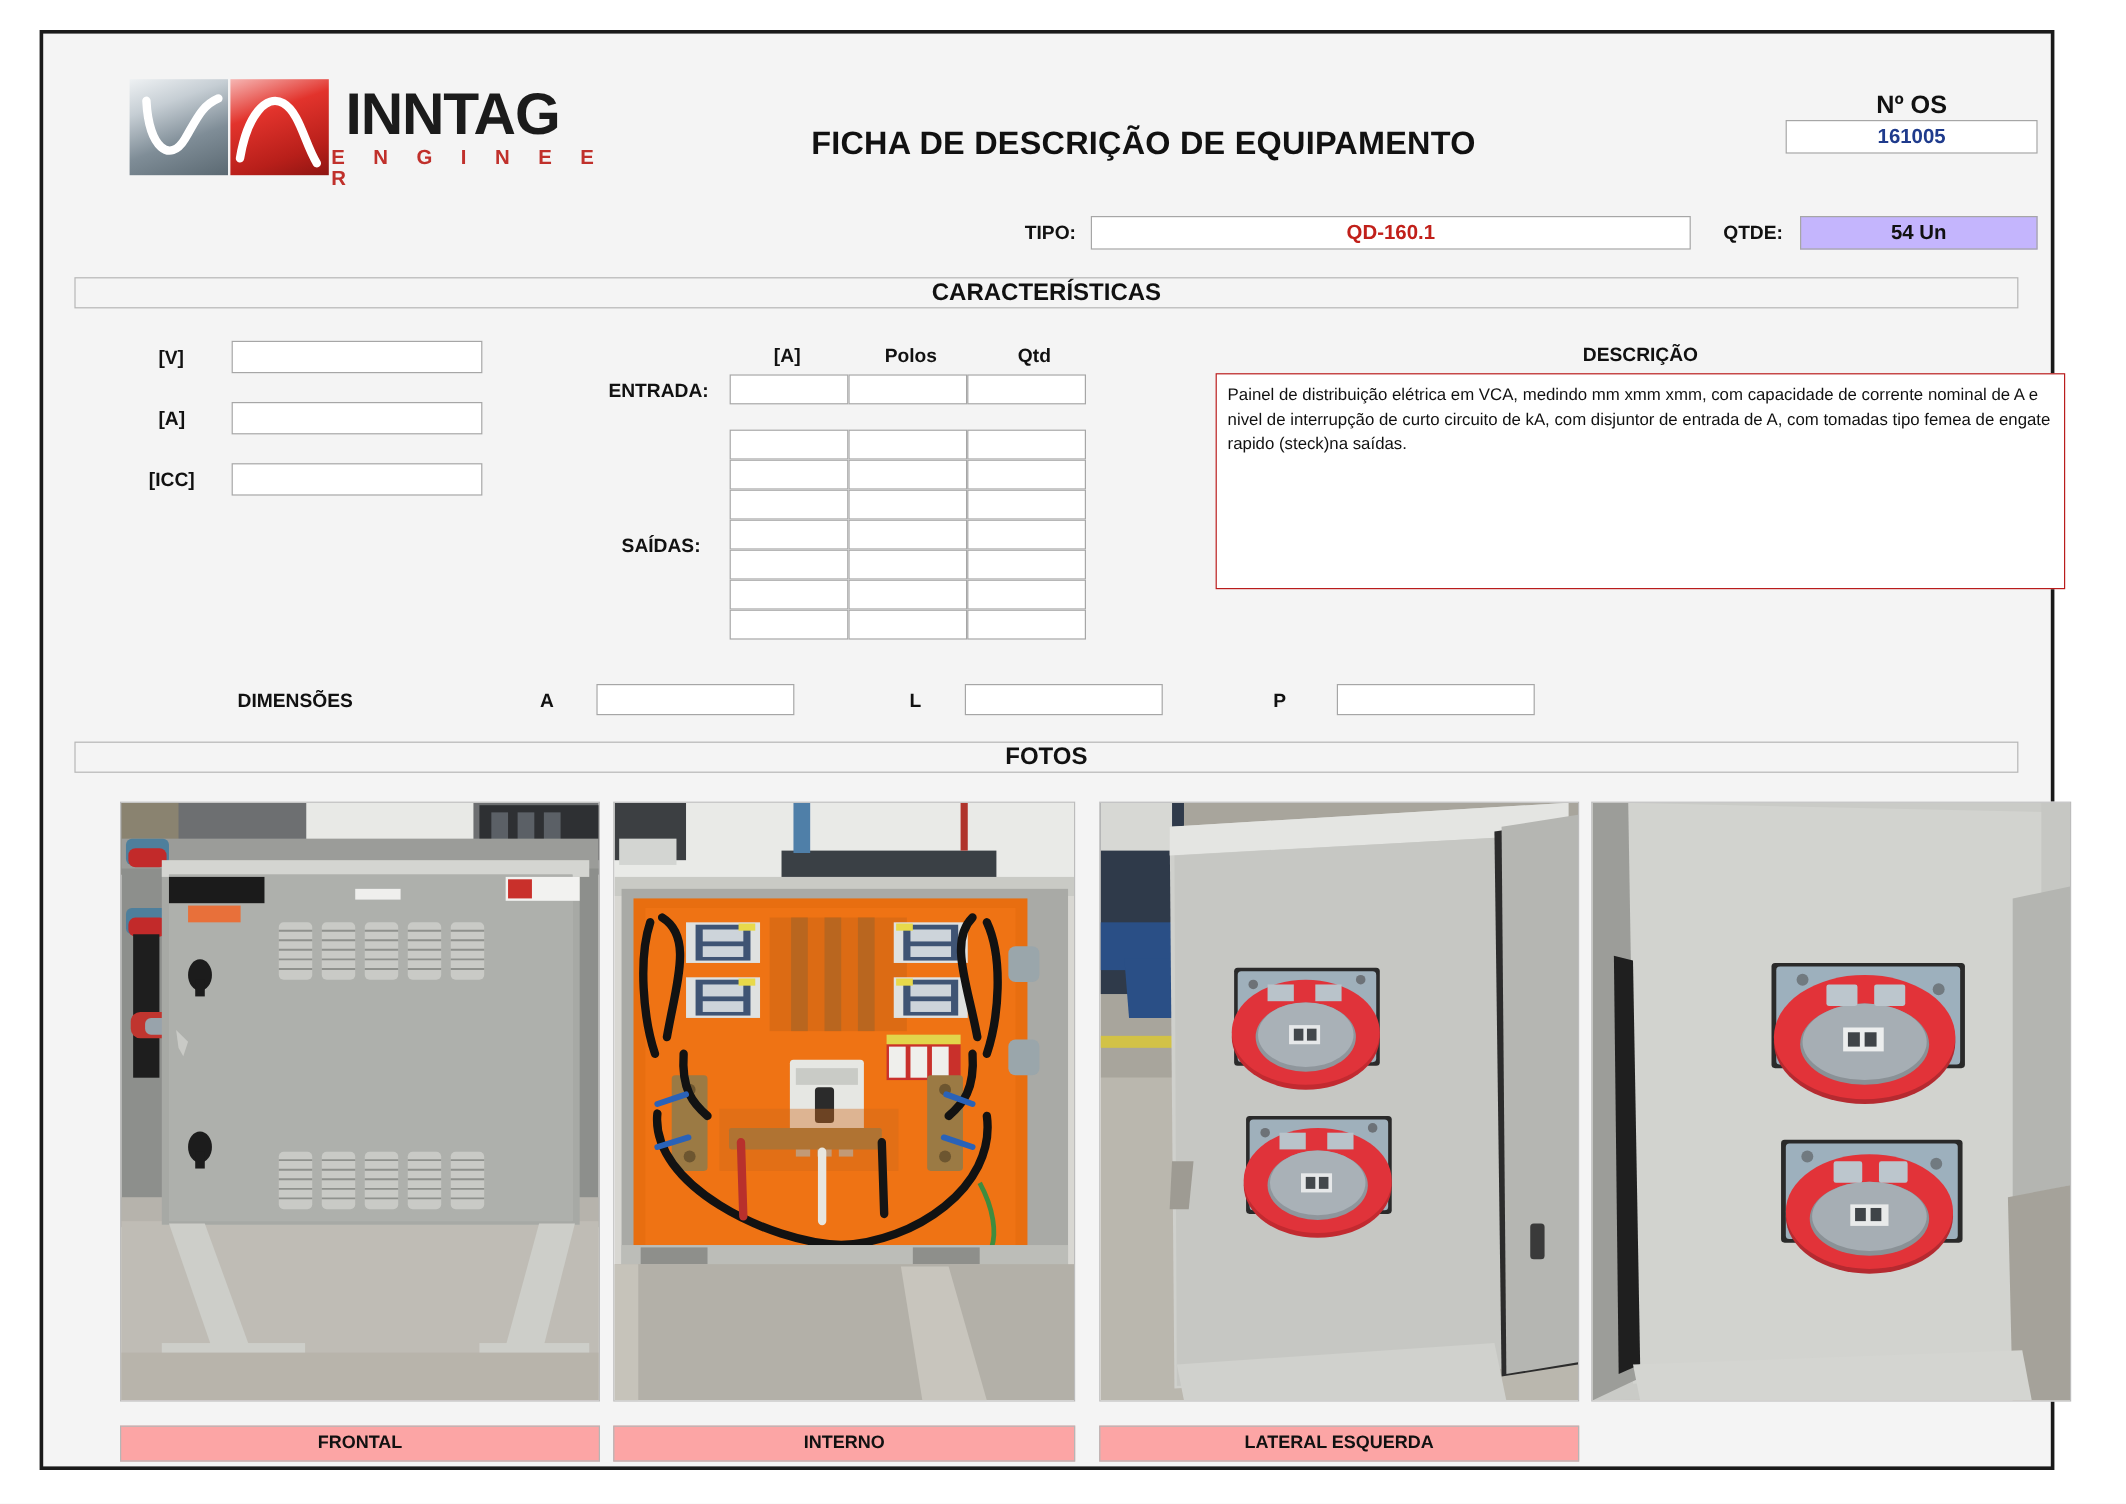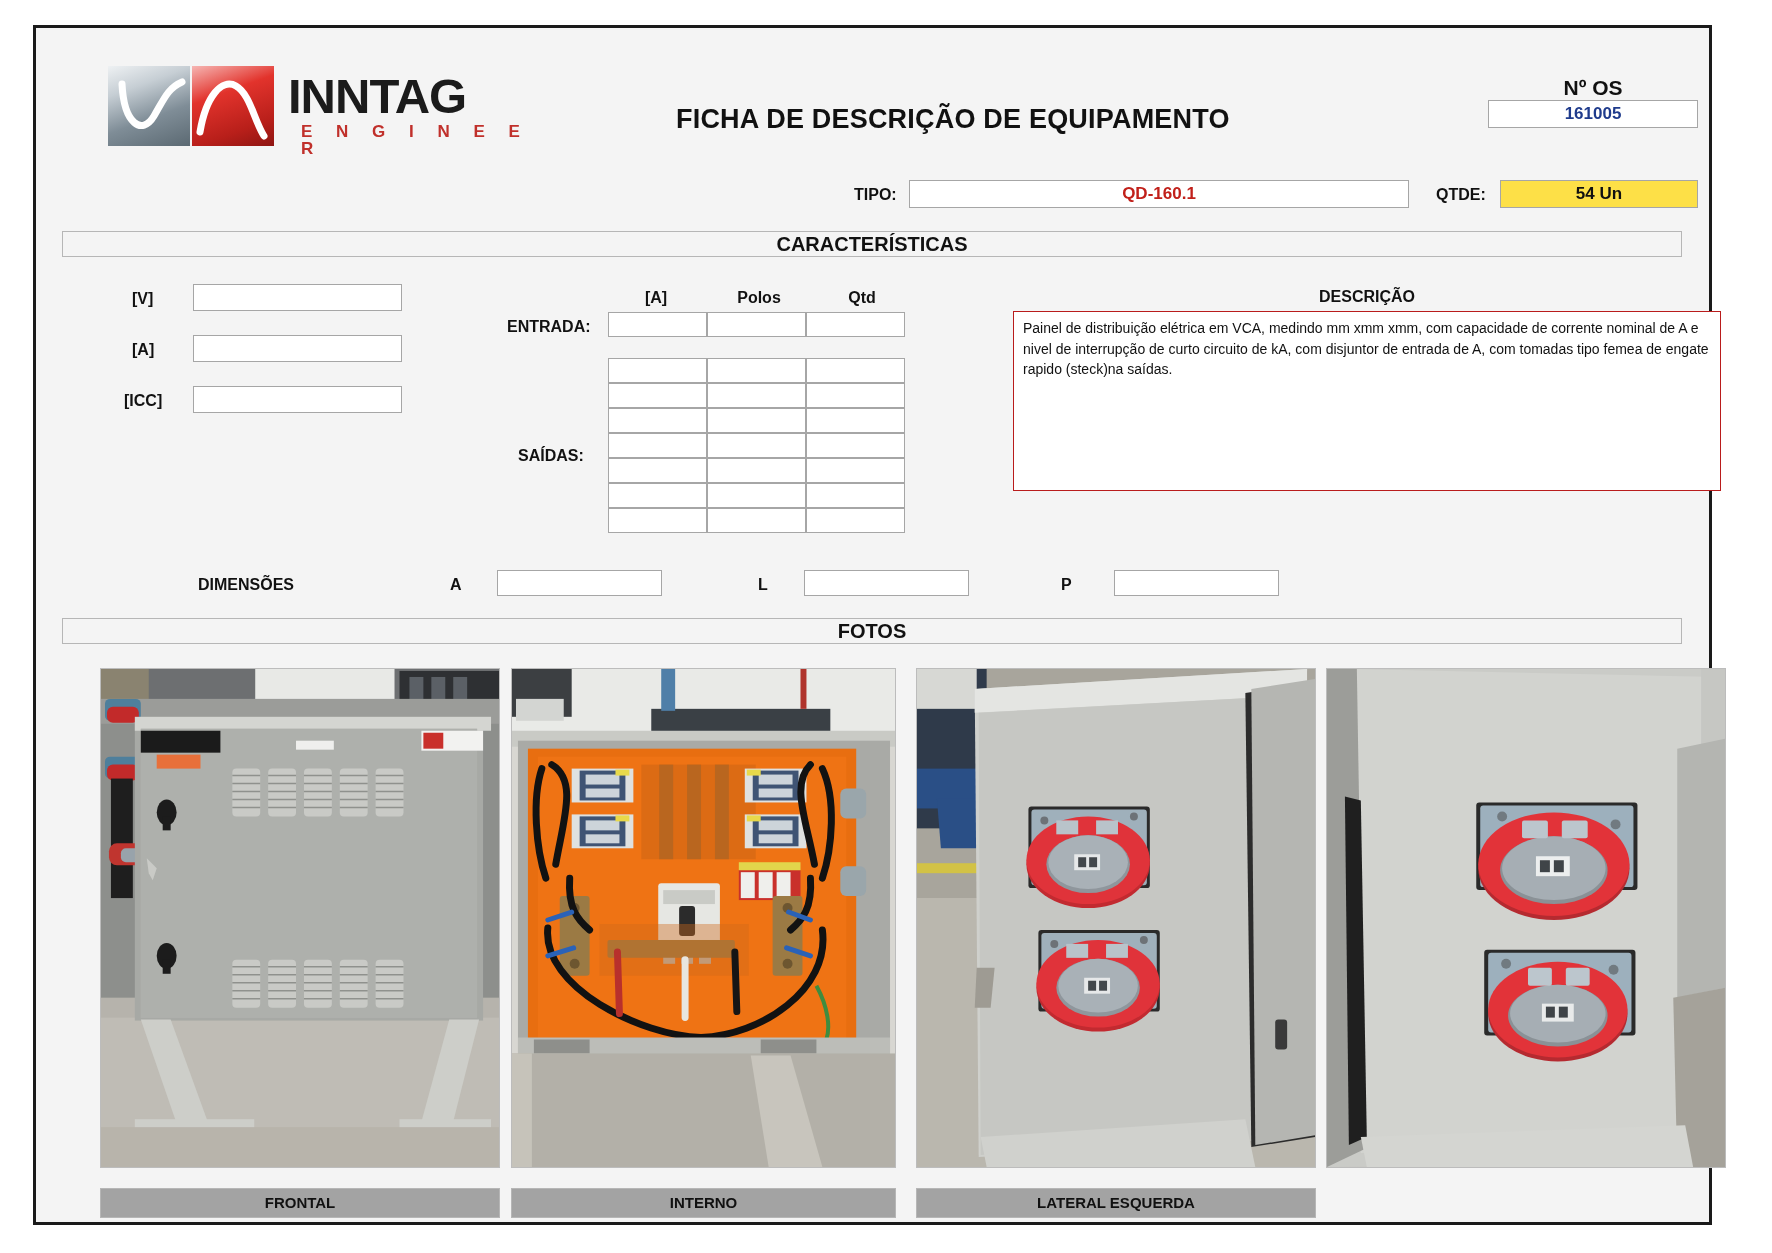--- a/index.html
+++ b/index.html
@@ -20,39 +20,39 @@
 
   
   .header{position:absolute;left:0;top:0;width:100%;height:152px;}
   .logo{position:absolute;left:72px;top:38px;width:430px;height:84px;}
   .logo-sq{position:absolute;top:0;width:82px;height:80px;overflow:hidden;}
   .logo-sq.gray{left:0;background:linear-gradient(160deg,#eef1f3 0%,#c6ced4 28%,#7f8d97 62%,#5b6972 100%);}
   .logo-sq.red{left:84px;background:linear-gradient(160deg,#f6b6b3 0%,#e2332c 35%,#b81f1a 75%,#8e1512 100%);}
   .logo-sq svg{position:absolute;left:0;top:0;}
   .logo-word{position:absolute;left:180px;top:6px;font-size:49px;font-weight:bold;
     letter-spacing:-1px;color:#1b1b1b;line-height:1;font-family:"Liberation Sans",sans-serif;}
-  .logo-sub{position:absolute;left:193px;top:57px;font-size:17px;font-weight:bold;
+  .logo-sub{position:absolute;left:168px;top:57px;font-size:17px;font-weight:bold;
     letter-spacing:9.5px;color:#c0302b;line-height:1;}
 
   .doc-title{position:absolute;left:640px;top:76px;width:620px;text-align:left;
     font-size:27px;font-weight:bold;color:#111;letter-spacing:0.2px;}
 
   .os-label{position:absolute;left:1452px;top:48px;width:210px;text-align:center;
     font-size:21px;font-weight:bold;color:#111;}
   .os-box{position:absolute;left:1452px;top:72px;width:210px;height:28px;
     background:#fff;border:1px solid #a6a6a6;box-sizing:border-box;
     text-align:center;line-height:26px;font-size:17px;font-weight:bold;color:#1f3b8c;}
 
   .tipo-label{position:absolute;left:818px;top:158px;font-size:17px;font-weight:bold;color:#111;}
   .tipo-box{position:absolute;left:873px;top:152px;width:500px;height:28px;
     background:#fff;border:1px solid #a6a6a6;box-sizing:border-box;
     text-align:center;line-height:26px;font-size:17px;font-weight:bold;color:#c1201a;}
   .qtde-label{position:absolute;left:1400px;top:158px;font-size:17px;font-weight:bold;color:#111;}
   .qtde-box{position:absolute;left:1464px;top:152px;width:198px;height:28px;
-    background:#fde047;border:1px solid #a6a6a6;box-sizing:border-box;
+    background:#c4b5fd;border:1px solid #a6a6a6;box-sizing:border-box;
     text-align:center;line-height:26px;font-size:17px;font-weight:bold;color:#111;}
 
   
   .sect-bar{position:absolute;left:26px;width:1620px;height:26px;
     background:#f4f4f4;border:1px solid #b6b6b6;box-sizing:border-box;
     text-align:center;line-height:24px;font-size:20px;font-weight:bold;color:#111;}
   .sect-carac{top:203px;}
   .sect-fotos{top:590px;}
 
   
@@ -96,21 +96,21 @@
 
   
   .photo-frame{position:absolute;top:640px;height:500px;
     background:#fff;border:1px solid #bcbcbc;box-sizing:border-box;overflow:hidden;}
   .pf1{left:64px;width:400px;}
   .pf2{left:475px;width:385px;}
   .pf3{left:880px;width:400px;}
   .pf4{left:1290px;width:400px;}
 
   .cap{position:absolute;top:1160px;height:30px;
-    background:#a3a3a3;border:1px solid #b6b6b6;box-sizing:border-box;
+    background:#fca5a5;border:1px solid #b6b6b6;box-sizing:border-box;
     text-align:center;line-height:28px;font-size:15px;font-weight:bold;color:#111;}
   .cp1{left:64px;width:400px;}
   .cp2{left:475px;width:385px;}
   .cp3{left:880px;width:400px;}
   .cp4{left:1290px;width:400px;}
 
   .photo-svg{display:block;width:100%;height:100%;}
 </style>
 </head>
 <body>

